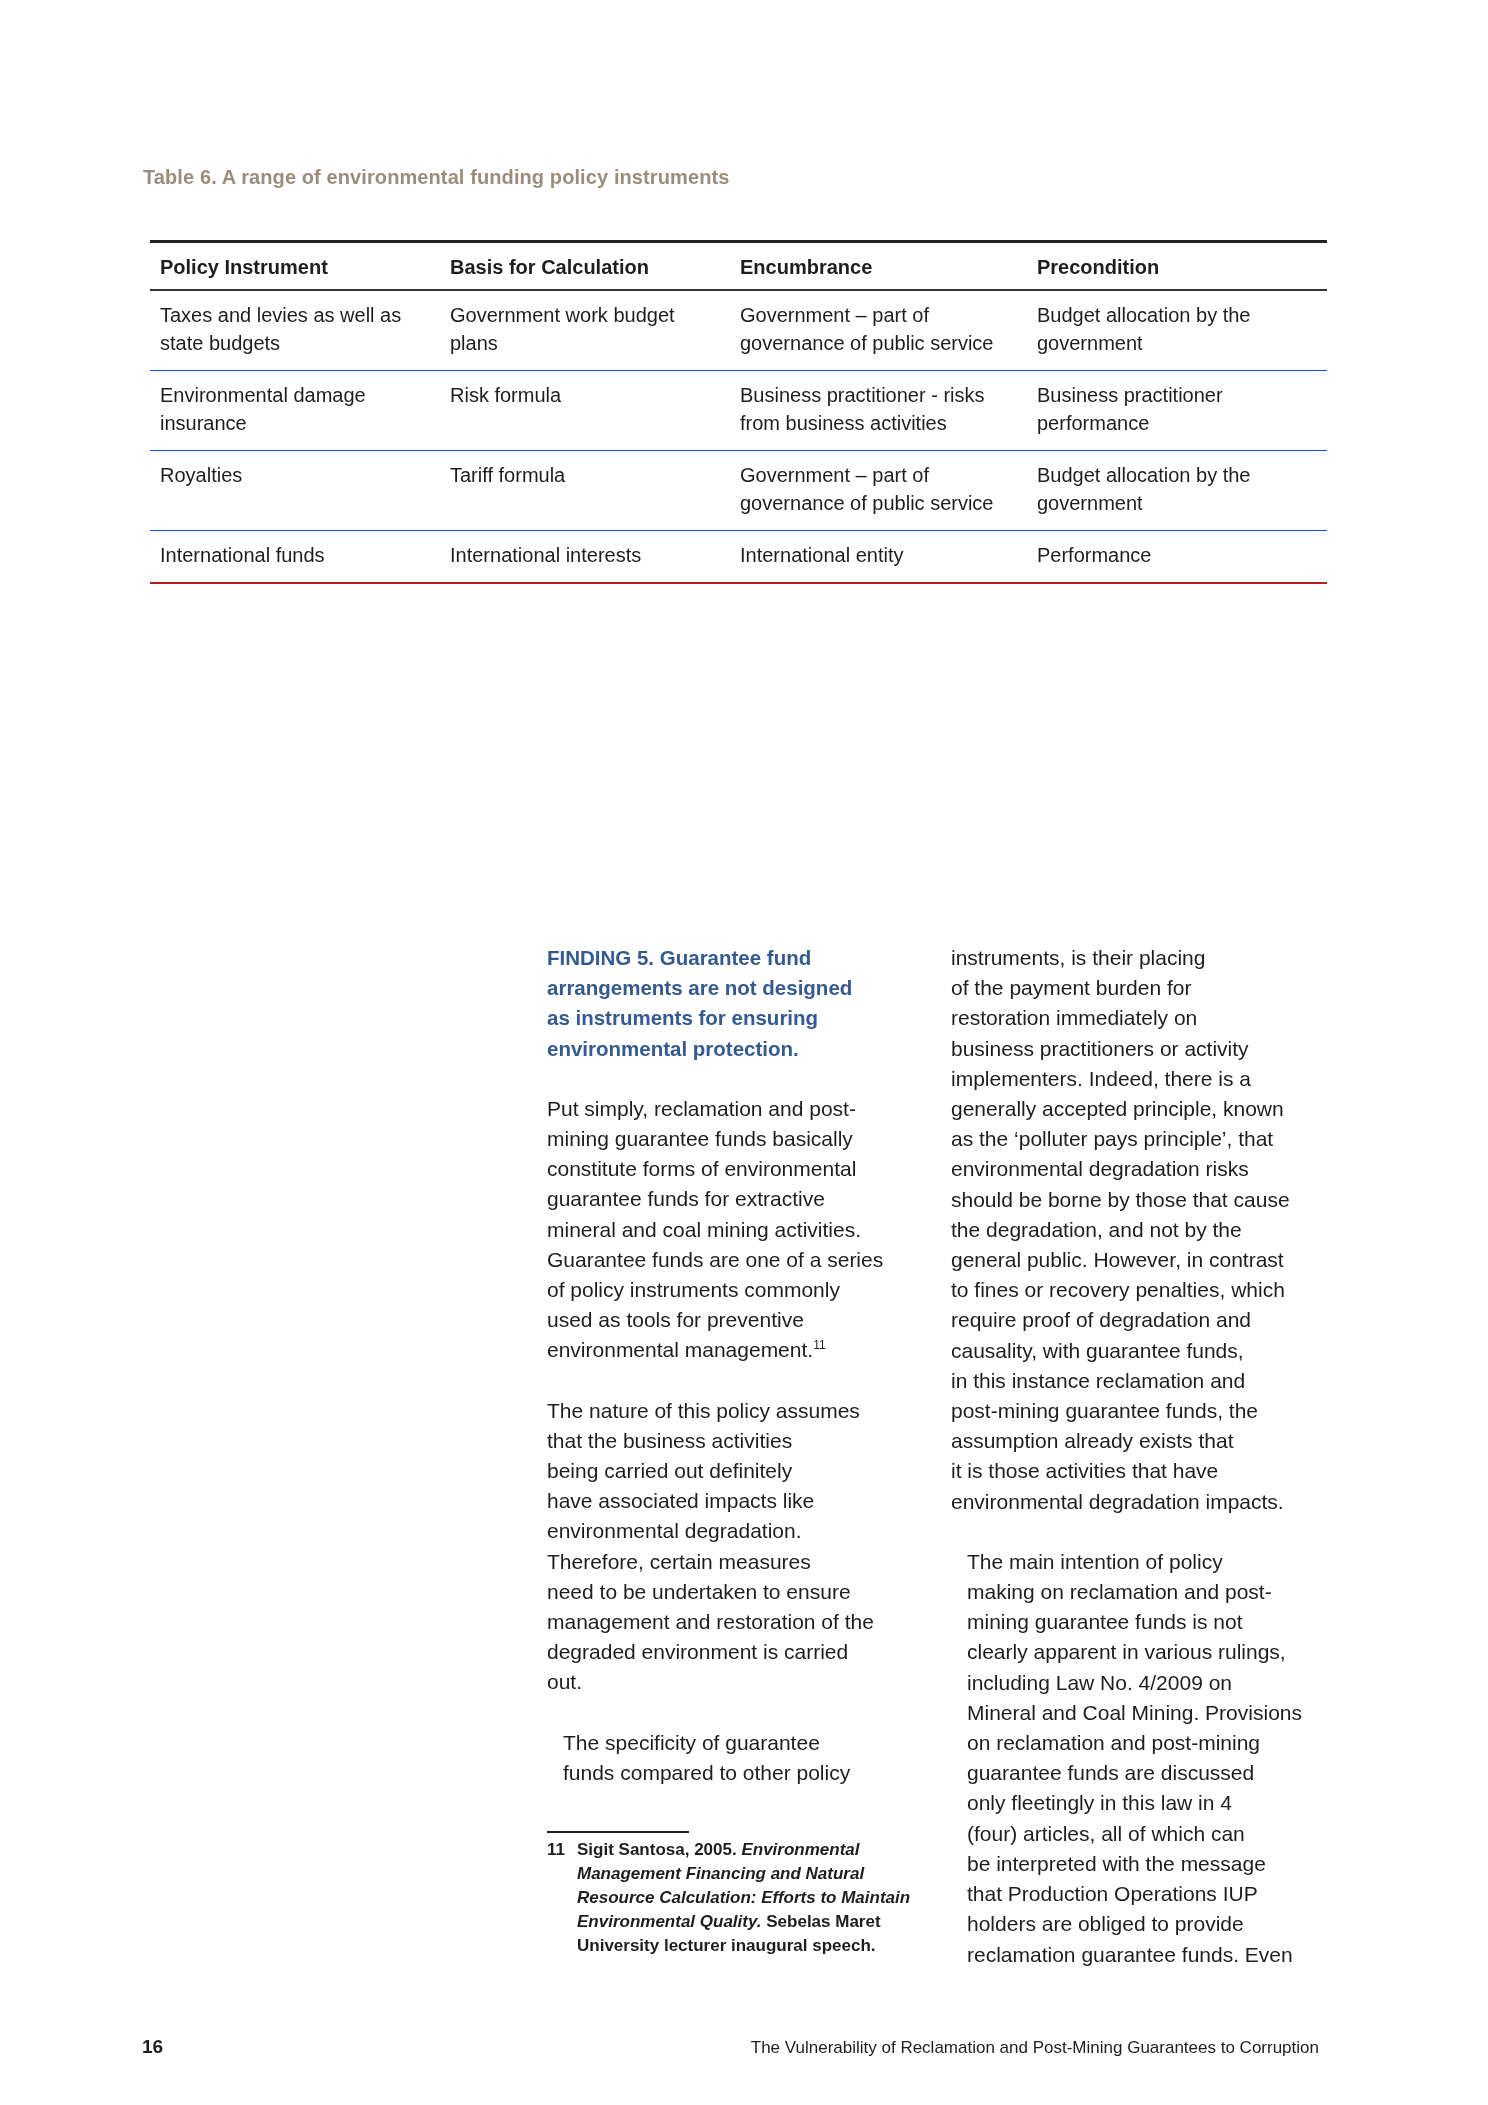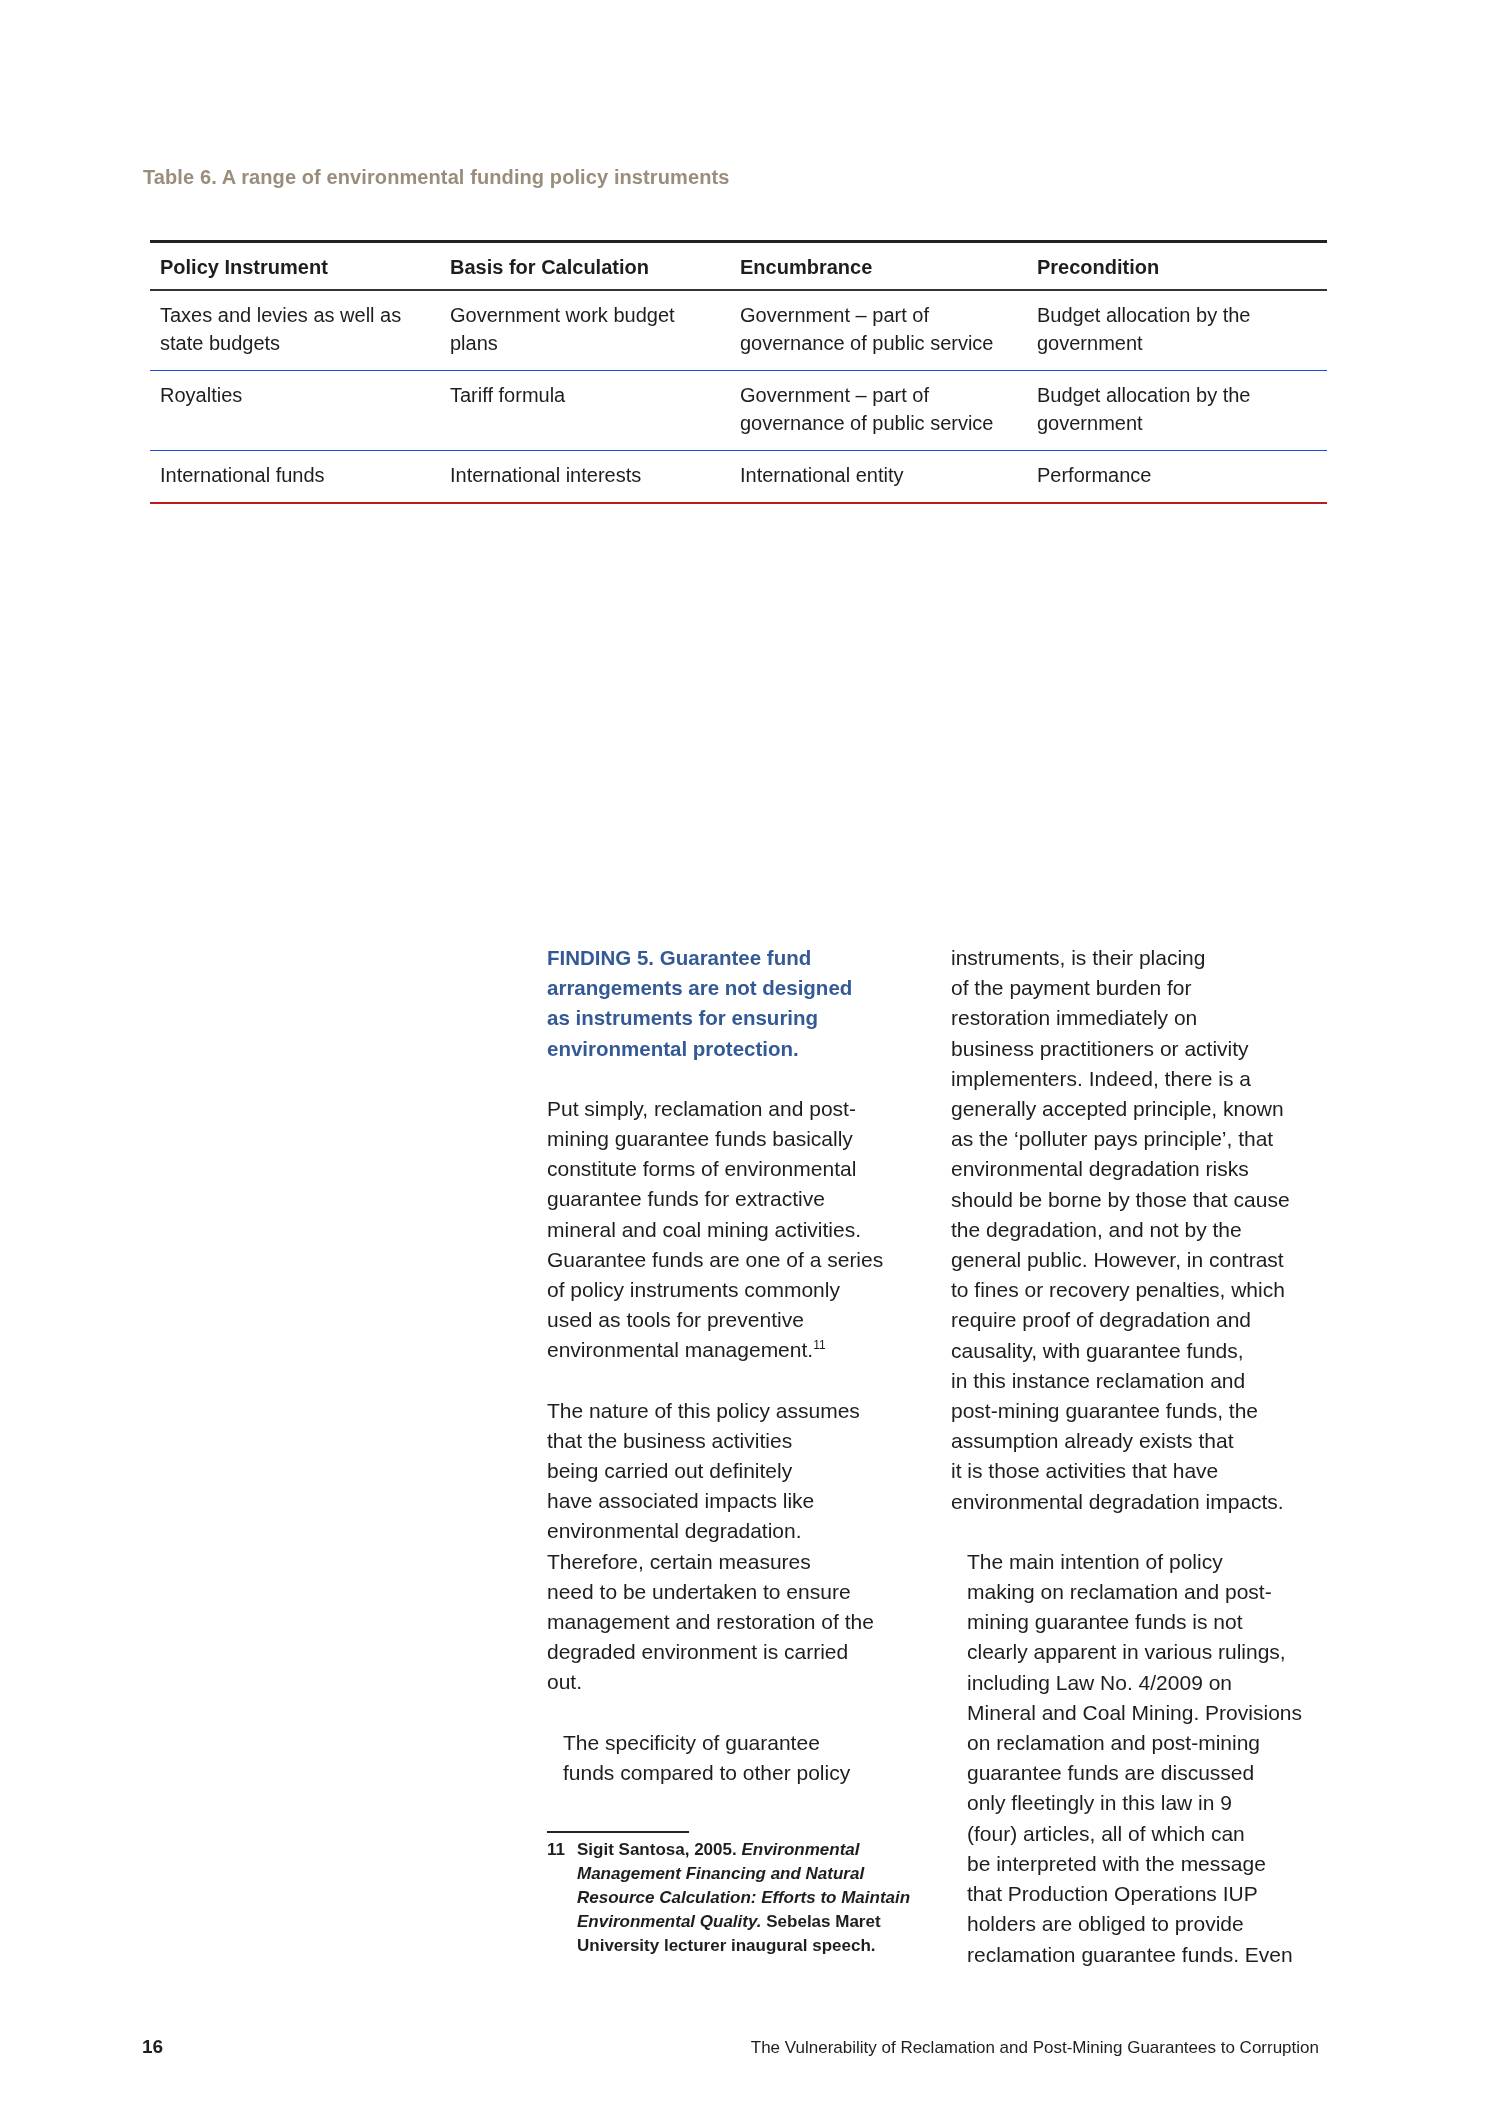--- a/index.html
+++ b/index.html
@@ -52,20 +52,26 @@
       <th>Encumbrance</th>
       <th>Precondition</th>
     </tr>
   </thead>
   <tbody>
     <tr>
       <td>Taxes and levies as well as state budgets</td>
       <td>Government work budget plans</td>
       <td>Government – part of governance of public service</td>
       <td>Budget allocation by the government</td>
+    </tr>
+    <tr>
+      <td>Environmental damage insurance</td>
+      <td>Risk formula</td>
+      <td>Business practitioner - risks from business activities</td>
+      <td>Business practitioner performance</td>
     </tr>
     <tr>
       <td>Royalties</td>
       <td>Tariff formula</td>
       <td>Government – part of governance of public service</td>
       <td>Budget allocation by the government</td>
     </tr>
     <tr>
       <td>International funds</td>
       <td>International interests</td>
@@ -145,21 +151,21 @@
   </div>
   <div class="para last">
     <span class="line">The main intention of policy</span>
     <span class="line">making on reclamation and post-</span>
     <span class="line">mining guarantee funds is not</span>
     <span class="line">clearly apparent in various rulings,</span>
     <span class="line">including Law No. 4/2009 on</span>
     <span class="line">Mineral and Coal Mining. Provisions</span>
     <span class="line">on reclamation and post-mining</span>
     <span class="line">guarantee funds are discussed</span>
-    <span class="line">only fleetingly in this law in 9</span>
+    <span class="line">only fleetingly in this law in 4</span>
     <span class="line">(four) articles, all of which can</span>
     <span class="line">be interpreted with the message</span>
     <span class="line">that Production Operations IUP</span>
     <span class="line">holders are obliged to provide</span>
     <span class="line">reclamation guarantee funds. Even</span>
   </div>
 </div>
 
 <div class="page-num">16</div>
 <div class="running-title">The Vulnerability of Reclamation and Post-Mining Guarantees to Corruption</div>

